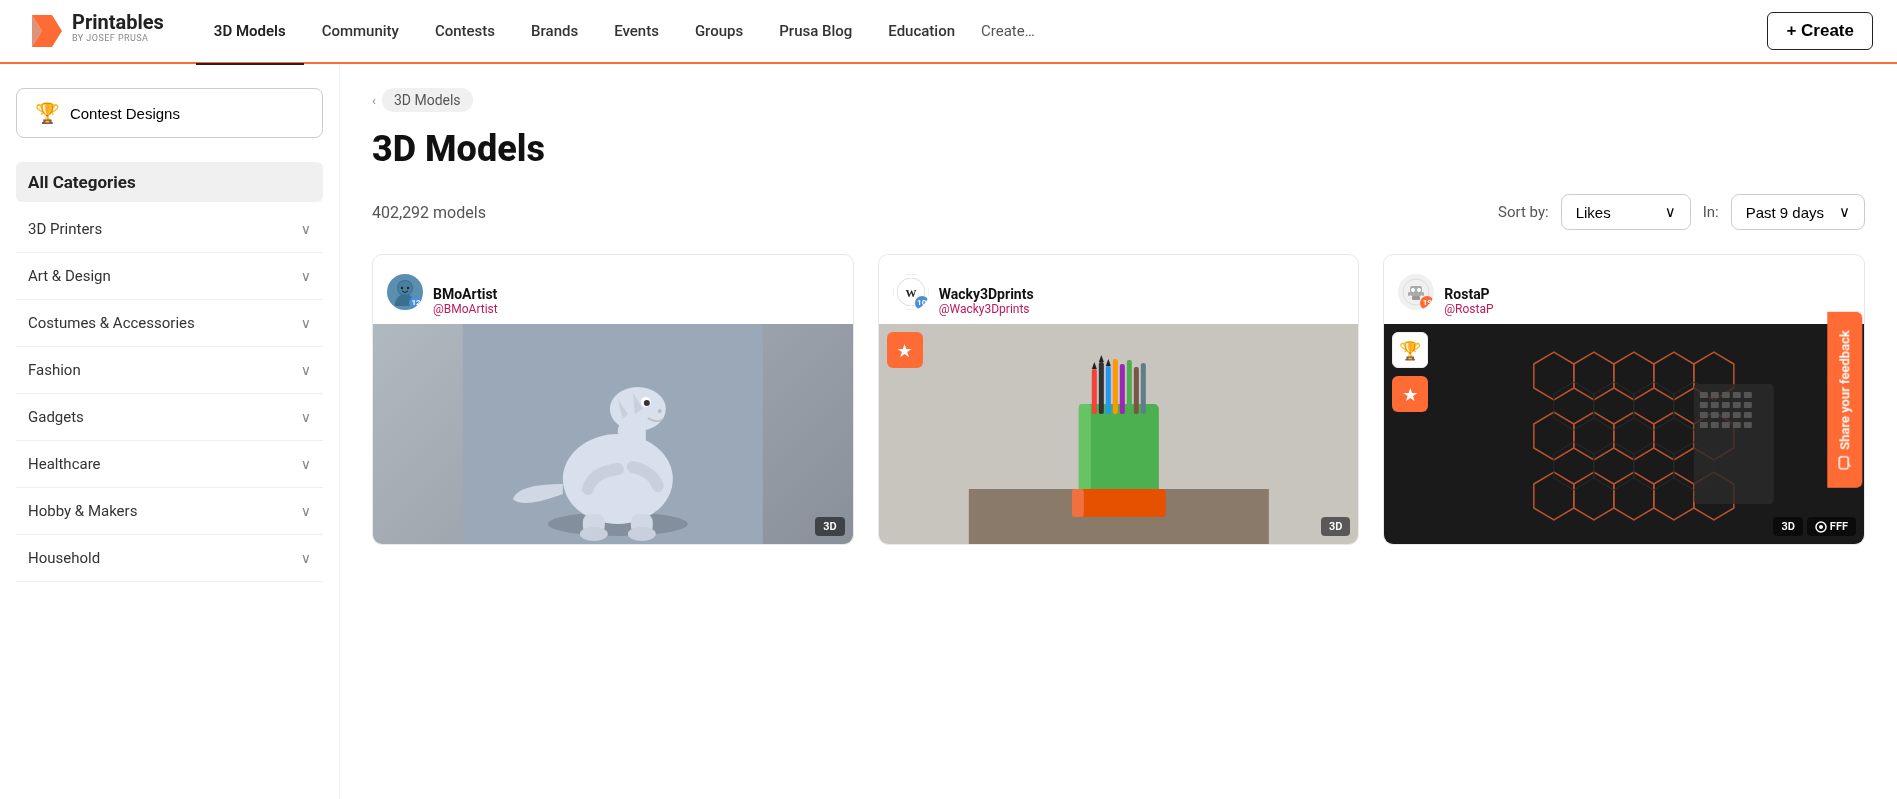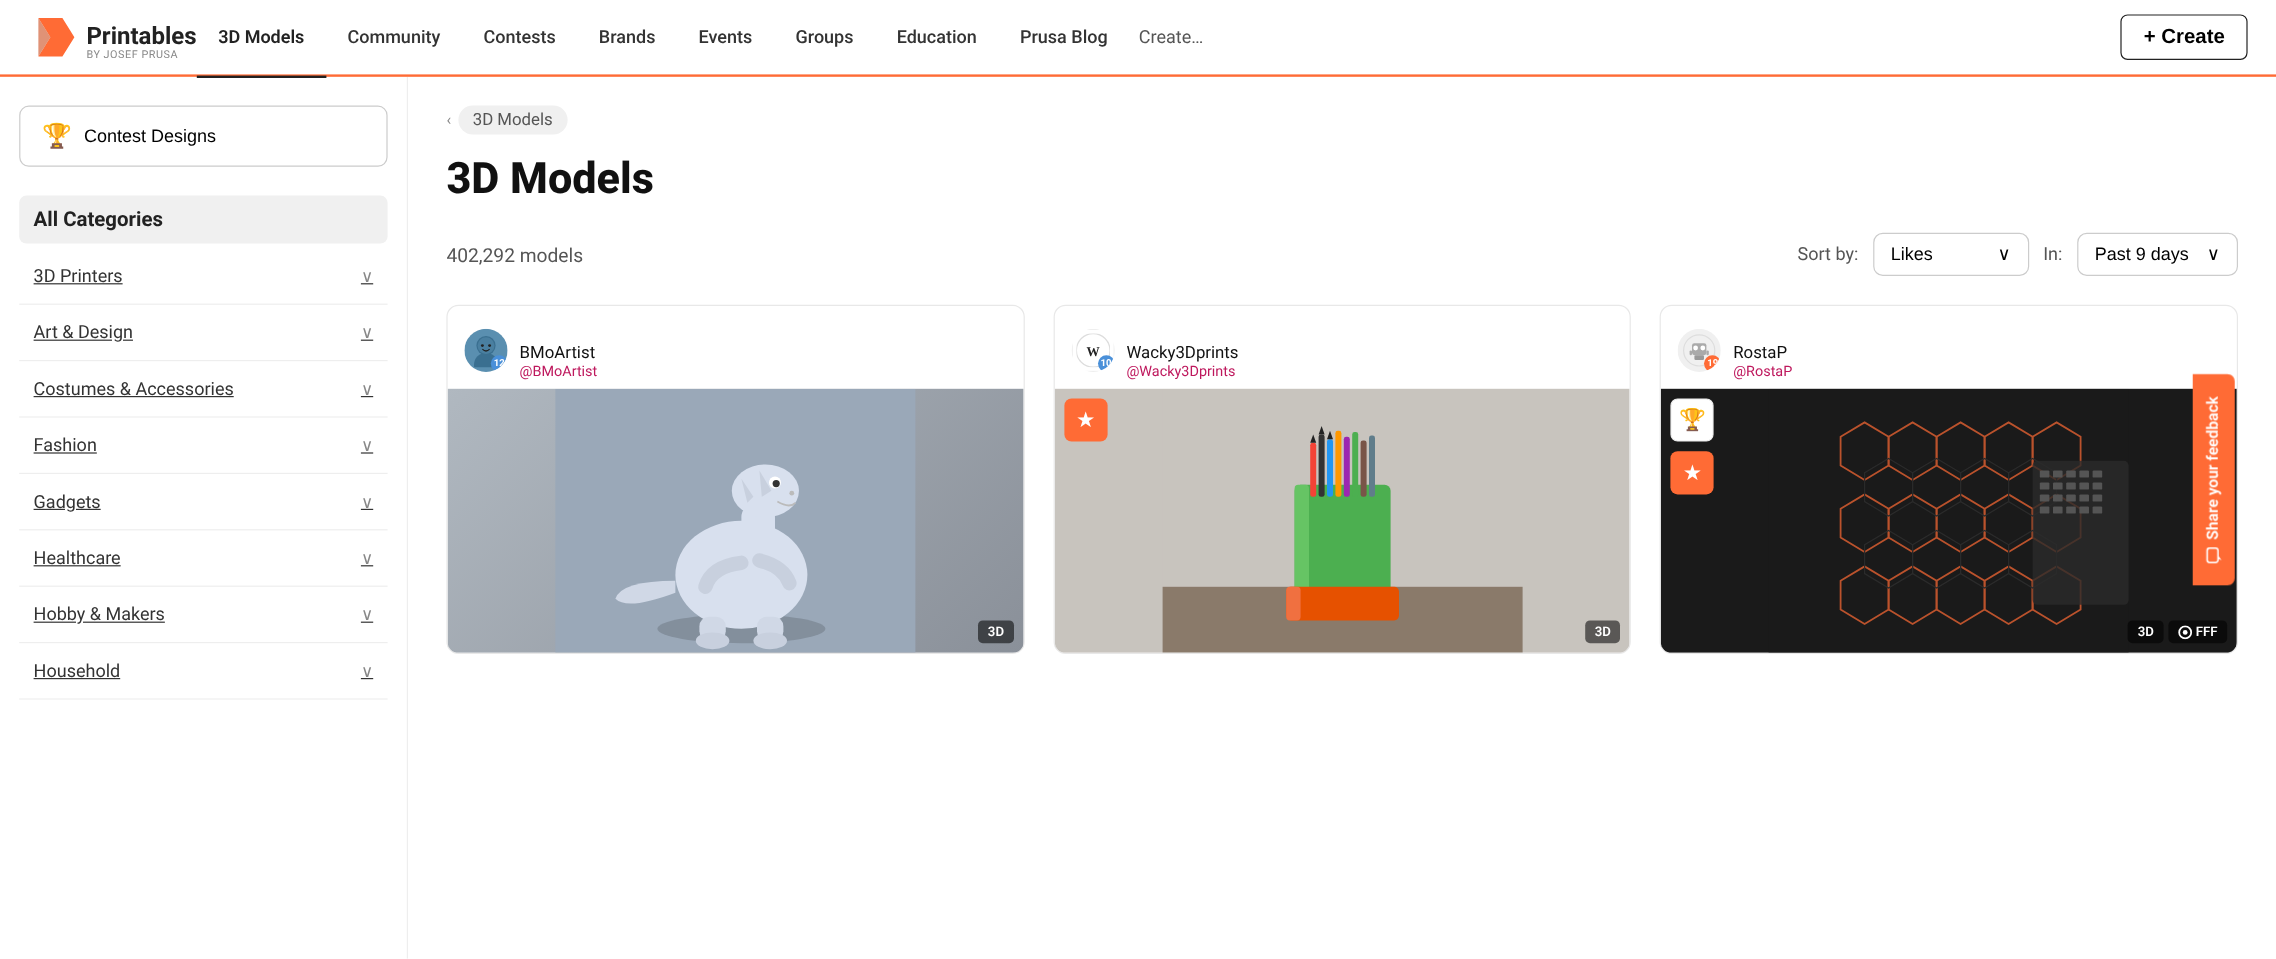--- a/index.html
+++ b/index.html
@@ -9,22 +9,23 @@
     .header {
       display: flex;
       align-items: center;
       padding: 0 24px;
       height: 64px;
       border-bottom: 2px solid #ff6b35;
       position: relative;
     }
     .logo-area {
       display: flex;
-      align-items: flex-end;
+      align-items: flex-start;
       gap: 8px;
+      margin-right: 32px;
       flex-shrink: 0;
     }
     .logo-icon {
       width: 40px;
       height: 40px;
     }
     .logo-text-wrap {
       display: flex;
       flex-direction: column;
     }
@@ -127,21 +128,20 @@
 
     .category-item {
       display: flex;
       align-items: center;
       justify-content: space-between;
       padding: 14px 12px;
       border-bottom: 1px solid #eee;
       cursor: pointer;
       font-size: 15px;
       color: #333;
-      text-decoration: underline;
     }
     .chevron-icon {
       color: #888;
       font-size: 14px;
     }
 
     
     .main-content {
       flex: 1;
       padding: 24px 32px;
@@ -257,21 +257,21 @@
       height: 100%;
       background: #ccc;
       display: flex;
       align-items: center;
       justify-content: center;
       font-size: 16px;
     }
     .user-info { flex: 1; }
     .user-name {
       font-size: 14px;
-      font-weight: 400;
+      font-weight: 700;
       color: #111;
       margin-top: 19px;
     }
     .user-handle {
       font-size: 12px;
       color: #be185d;
     }
 
     .card-image-wrap {
       position: relative;
@@ -377,22 +377,22 @@
     </div>
   </div>
 
   <nav class="nav">
     <div class="nav-item active">3D Models</div>
     <div class="nav-item">Community</div>
     <div class="nav-item">Contests</div>
     <div class="nav-item">Brands</div>
     <div class="nav-item">Events</div>
     <div class="nav-item">Groups</div>
+    <div class="nav-item">Prusa Blog</div>
     <div class="nav-item">Education</div>
-    <div class="nav-item">Prusa Blog</div>
     <div class="nav-more">Create…</div>
   </nav>
 
   <button class="create-btn">+ Create</button>
 </header>
 
 <div class="page-layout">
 
   <aside class="sidebar">
     <button class="contest-btn">

